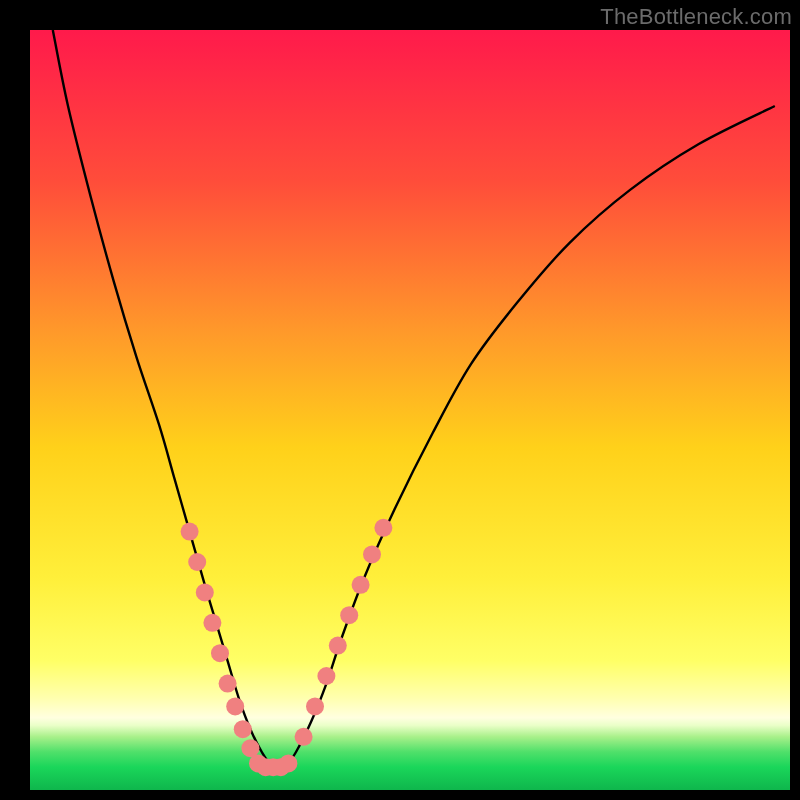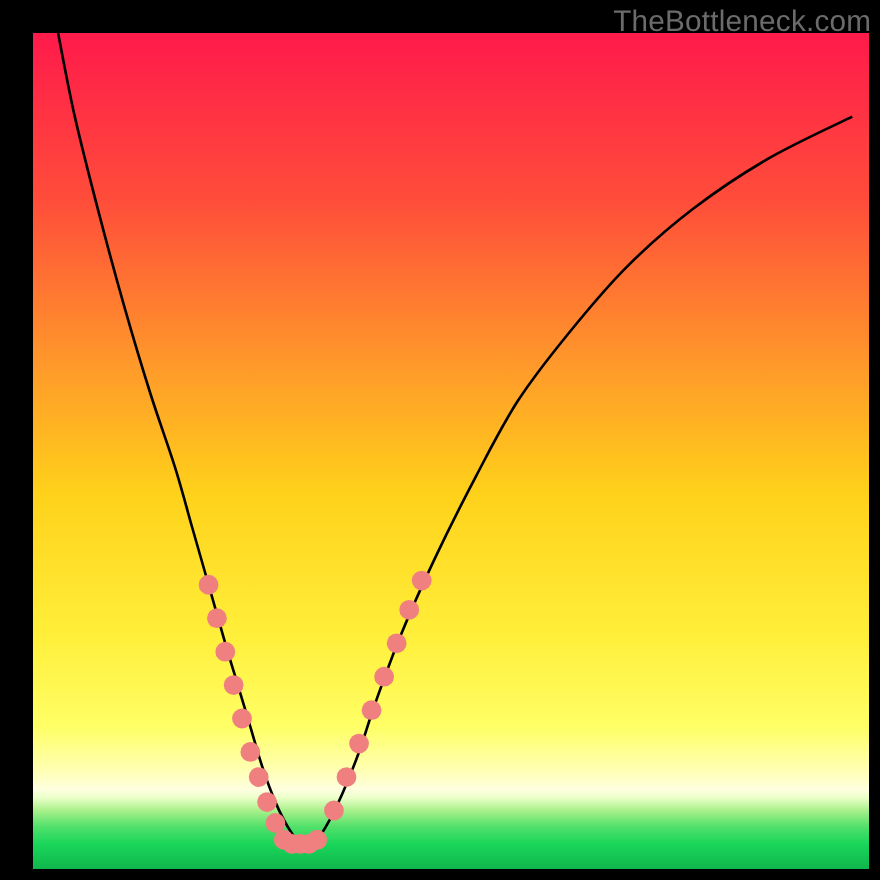--- a/index.html
+++ b/index.html
@@ -31,21 +31,21 @@
     position: absolute;
     left: 0; top: 0;
     width: 760px;
     height: 760px;
   }
   .watermark {
     position: absolute;
     top: 4px;
     right: 8px;
     color: #6b6b6b;
-    font-size: 27px;
+    font-size: 22px;
     font-weight: 500;
     letter-spacing: 0.2px;
     user-select: none;
   }
 </style>
 </head>
 <body>
 
 <div class="frame">
 

